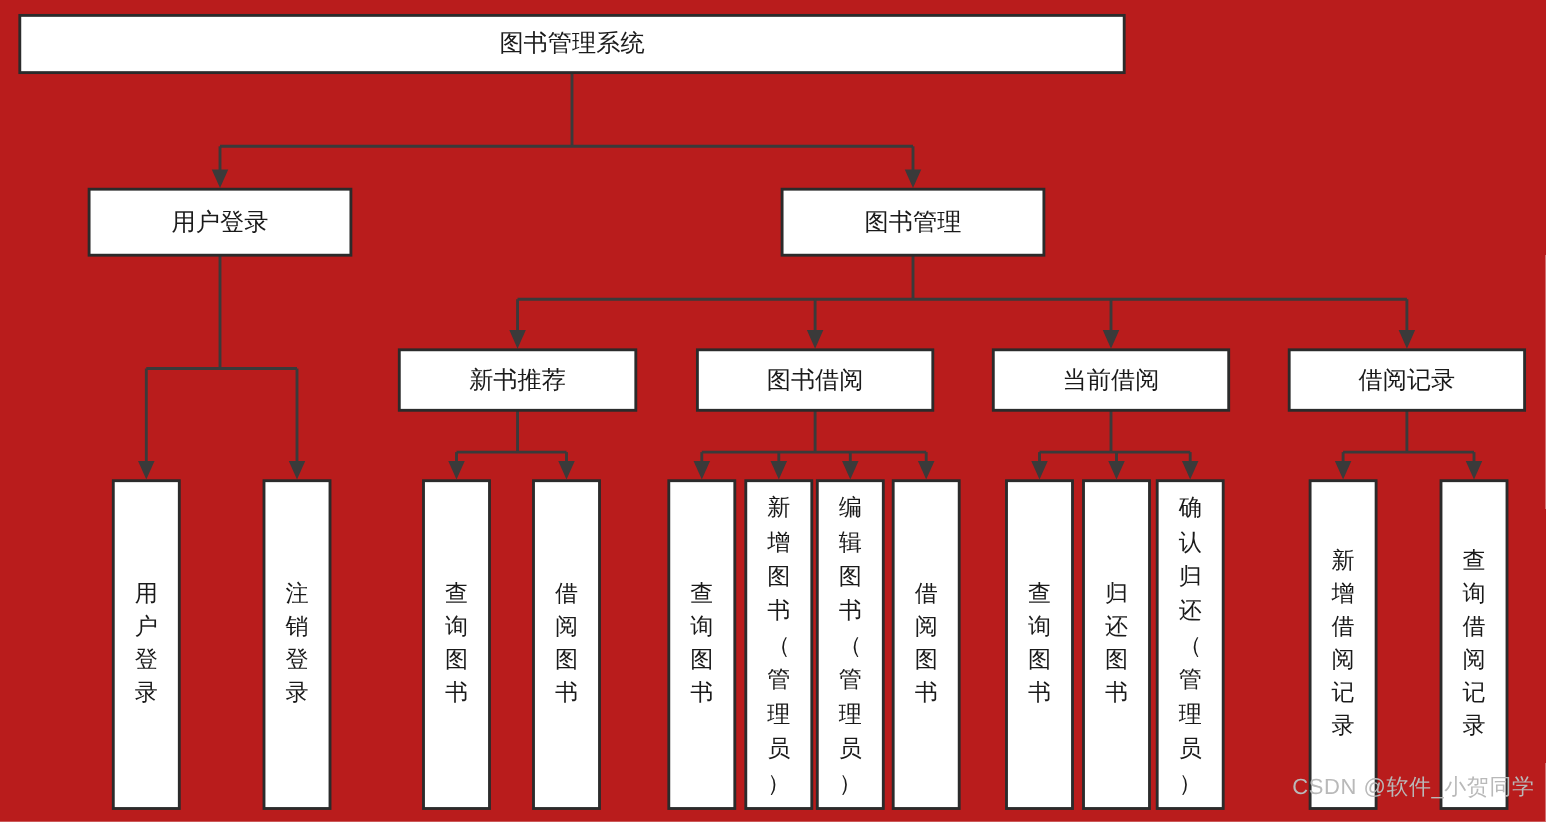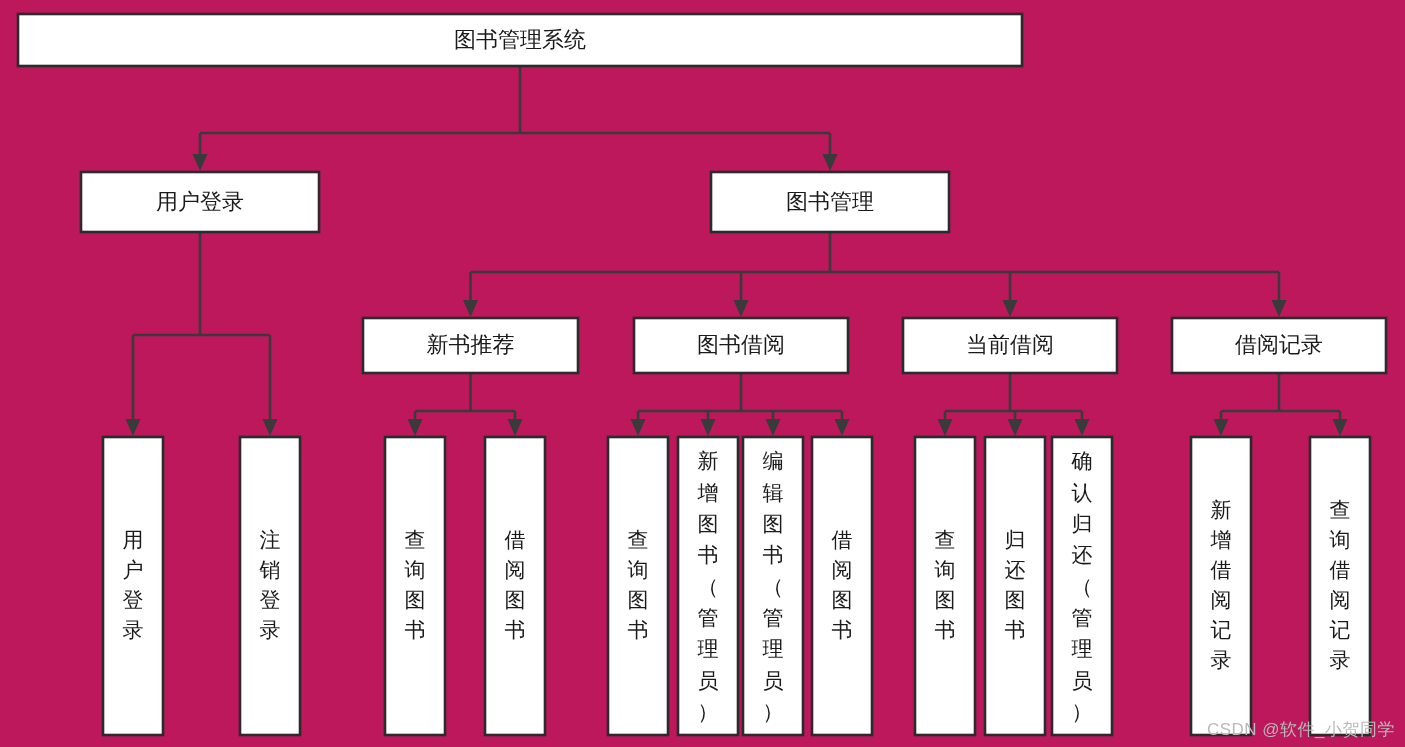--- a/index.html
+++ b/index.html
@@ -10,21 +10,21 @@
   body {
     width: 1405px;
     height: 747px;
     font-family: "Liberation Sans", "DejaVu Sans", sans-serif;
     overflow: hidden;
   }
   #diagram-root {
     position: relative;
     width: 1405px;
     height: 747px;
-    background: #be185d;
+    background: #b91c1c;
   }
   svg#flow {
     position: absolute;
     left: 0;
     top: 0;
     width: 1405px;
     height: 747px;
   }
   .node-rect {
     fill: #ffffff;
@@ -50,23 +50,23 @@
   }
   .node-label-v {
     font-family: "Liberation Sans", "DejaVu Sans", sans-serif;
     font-size: 21px;
     fill: #1a1a1a;
     text-anchor: middle;
   }
   .watermark {
     position: absolute;
     right: 10px;
-    bottom: 6px;
-    font-family: "Liberation Sans", "DejaVu Sans", sans-serif;
-    font-size: 17px;
+    bottom: 18px;
+    font-family: "Liberation Sans", "DejaVu Sans", sans-serif;
+    font-size: 20px;
     color: #b9b9b9;
     letter-spacing: 0.5px;
     white-space: nowrap;
     user-select: none;
   }
 </style>
 </head>
 <body>
 
 <div id="diagram-root">

